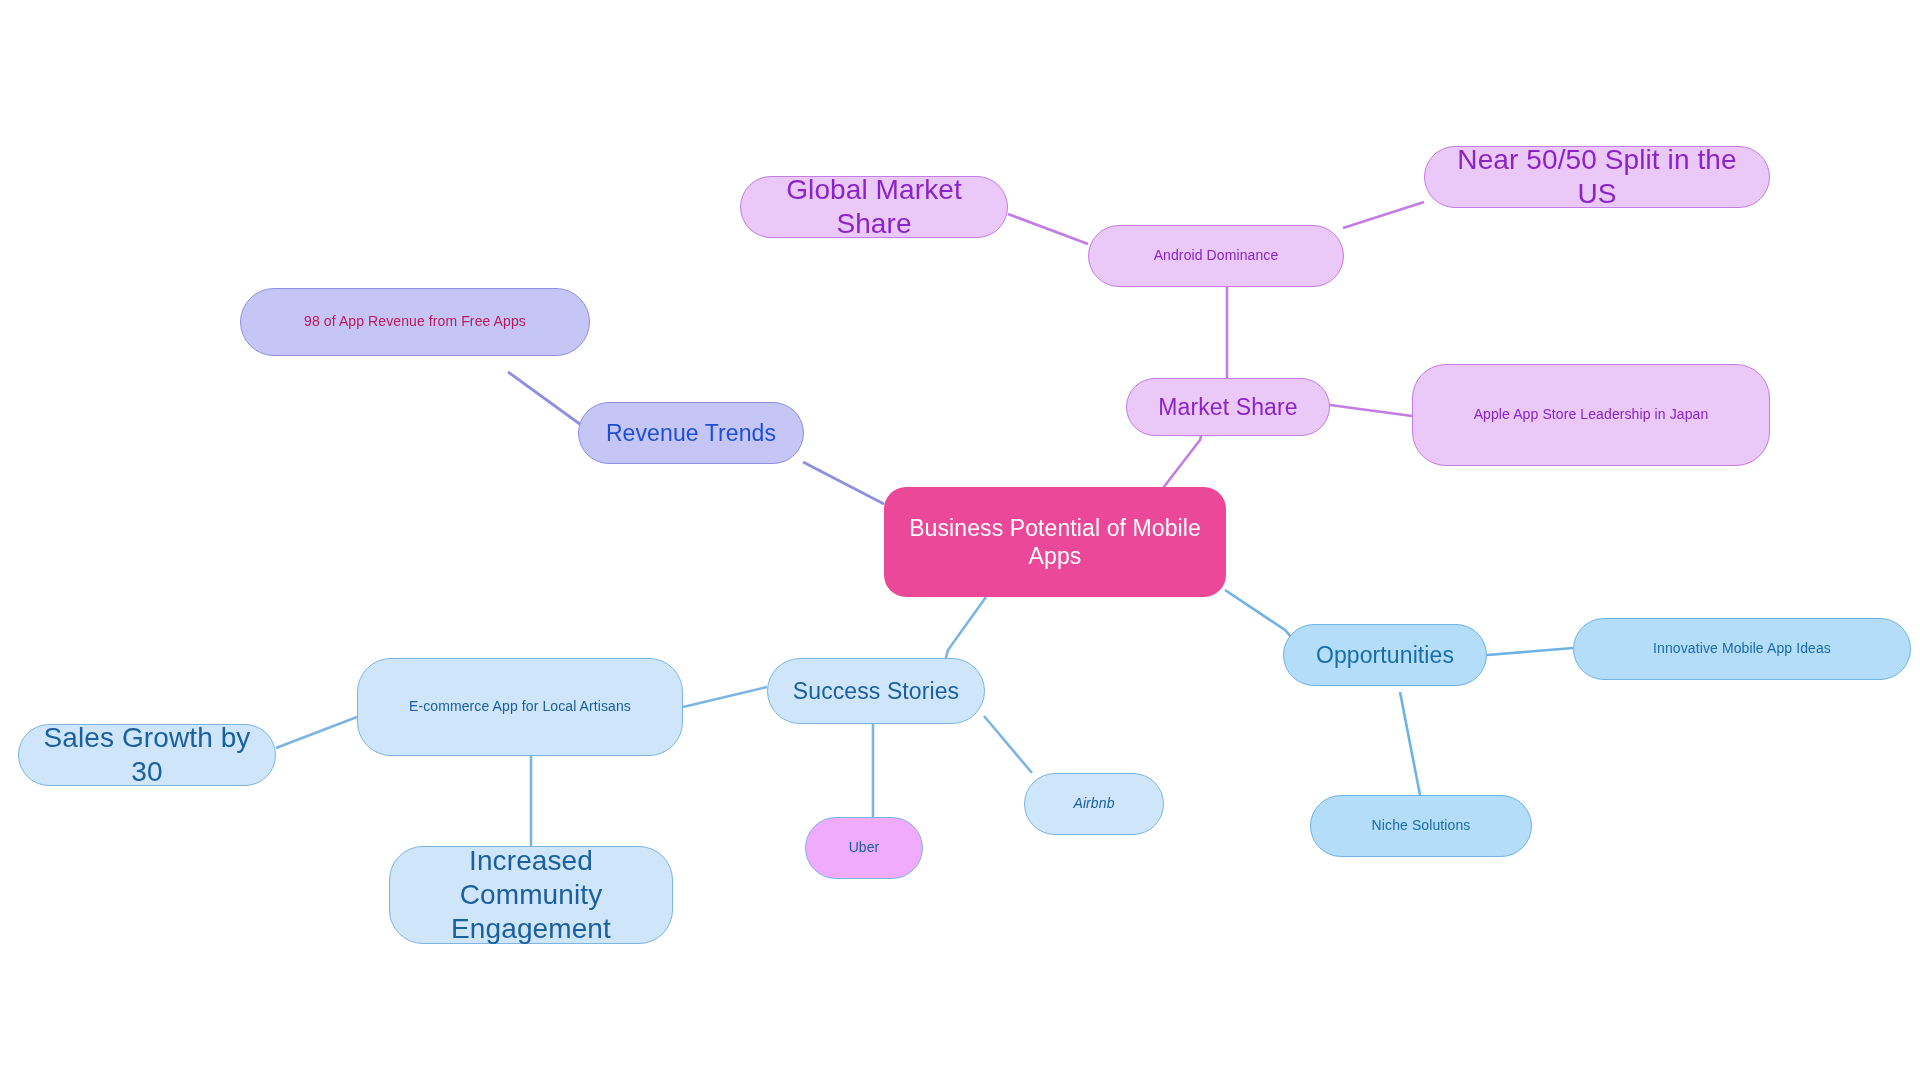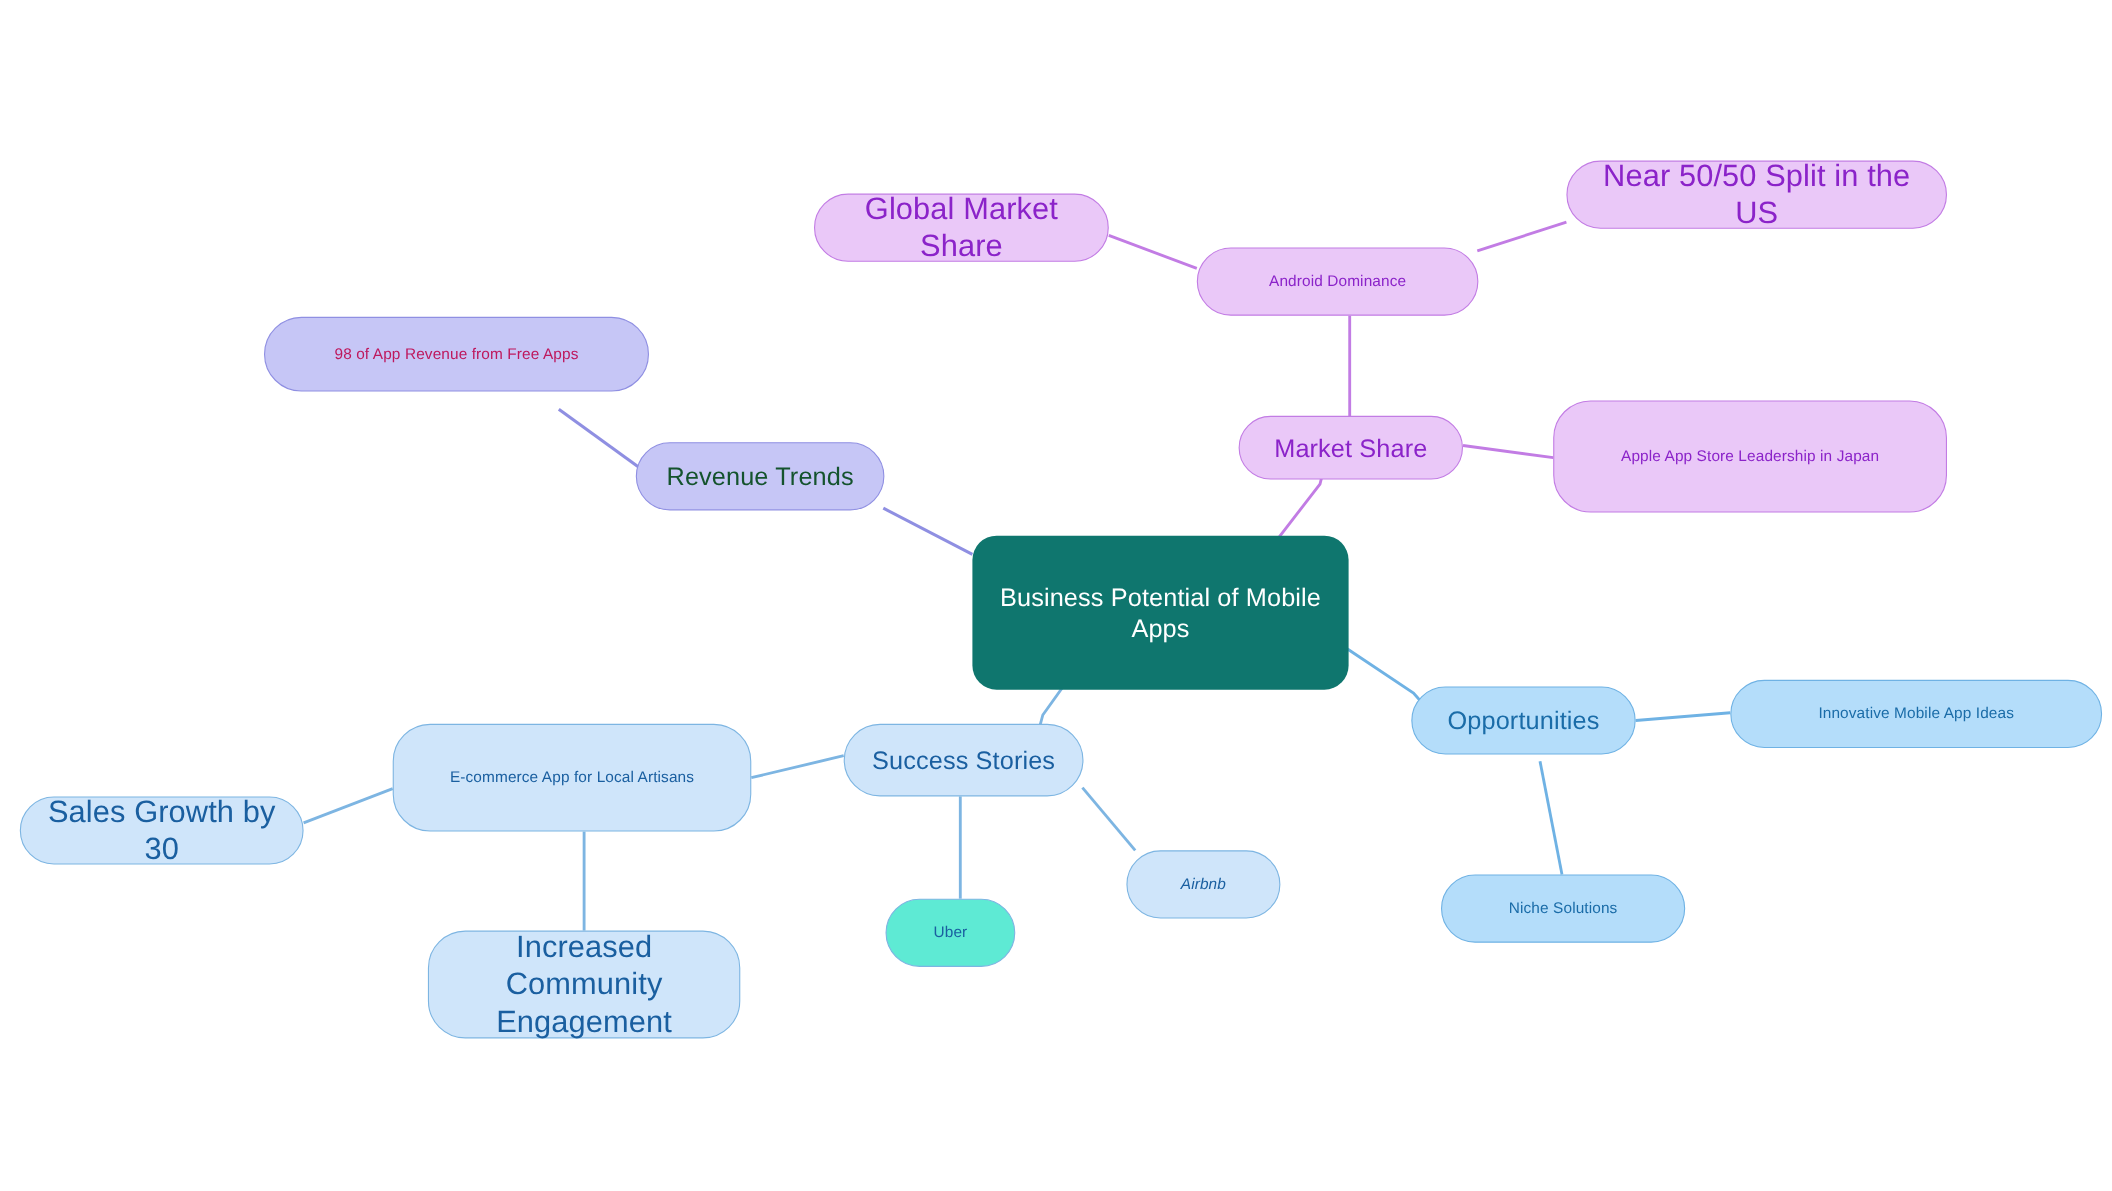--- a/index.html
+++ b/index.html
@@ -79,22 +79,22 @@
     <path d="M 873 724 L 873 817" fill="none" stroke="#7db5e2" stroke-width="2.6"></path>
     <path d="M 984 716 L 1032 773" fill="none" stroke="#7db5e2" stroke-width="2.6"></path>
     <path d="M 357 717 L 276 748" fill="none" stroke="#7db5e2" stroke-width="2.6"></path>
     <path d="M 531 756 L 531 846" fill="none" stroke="#7db5e2" stroke-width="2.6"></path>
 
     <path d="M 1225 590 L 1285 630 L 1292 638" fill="none" stroke="#6fb2e4" stroke-width="2.6"></path>
     <path d="M 1487 655 L 1573 648" fill="none" stroke="#6fb2e4" stroke-width="2.6"></path>
     <path d="M 1400 692 L 1420 795" fill="none" stroke="#6fb2e4" stroke-width="2.6"></path>
   </svg>
 
-  <div class="node root" style="left:884px; top:487px; width:342px; height:140px;
-              background:#0f766e; color:#ffffff;">
+  <div class="node root" style="left:884px; top:487px; width:342px; height:110px;
+              background:#ec4899; color:#ffffff;">
     <span>Business Potential of Mobile Apps</span>
   </div>
 
   <div class="node lvl1" style="left:1126px; top:378px; width:204px; height:58px;
               background:#eac8f8; border-color:#c27ce4; color:#8b23c9;">
     <span>Market Share</span>
   </div>
 
   <div class="node lvl2" style="left:1088px; top:225px; width:256px; height:62px;
               background:#eac8f8; border-color:#c27ce4; color:#8b23c9;">
@@ -110,21 +110,21 @@
               background:#eac8f8; border-color:#c27ce4; color:#8b23c9;">
     <span>Near 50/50 Split in the US</span>
   </div>
 
   <div class="node lvl2" style="left:1412px; top:364px; width:358px; height:102px;
               background:#eac8f8; border-color:#c27ce4; color:#8b23c9;">
     <span>Apple App Store Leadership in Japan</span>
   </div>
 
   <div class="node lvl1" style="left:578px; top:402px; width:226px; height:62px;
-              background:#c6c6f6; border-color:#8f8fe2; color:#14532d;">
+              background:#c6c6f6; border-color:#8f8fe2; color:#1d4ed8;">
     <span>Revenue Trends</span>
   </div>
 
   <div class="node lvl2" style="left:240px; top:288px; width:350px; height:68px;
               background:#c6c6f6; border-color:#8f8fe2; color:#be185d;">
     <span>98 of App Revenue from Free Apps</span>
   </div>
 
   <div class="node lvl1" style="left:767px; top:658px; width:218px; height:66px;
               background:#cfe5fa; border-color:#7db5e2; color:#1a5fa0;">
@@ -140,21 +140,21 @@
               background:#cfe5fa; border-color:#7db5e2; color:#1a5fa0;">
     <span>Sales Growth by 30</span>
   </div>
 
   <div class="node lvl3" style="left:389px; top:846px; width:284px; height:98px;
               background:#cfe5fa; border-color:#7db5e2; color:#1a5fa0;">
     <span>Increased Community Engagement</span>
   </div>
 
   <div class="node lvl2" style="left:805px; top:817px; width:118px; height:62px;
-              background:#5eead4; border-color:#7db5e2; color:#1a5fa0;align-items:center;">
+              background:#f0abfc; border-color:#7db5e2; color:#1a5fa0;align-items:center;">
     <span>Uber</span>
   </div>
 
   <div class="node lvl2" style="left:1024px; top:773px; width:140px; height:62px;
               background:#cfe5fa; border-color:#7db5e2; color:#1a5fa0;font-style:italic;">
     <span>Airbnb</span>
   </div>
 
   <div class="node lvl1" style="left:1283px; top:624px; width:204px; height:62px;
               background:#b4ddfa; border-color:#6fb2e4; color:#1a6ca8;">

